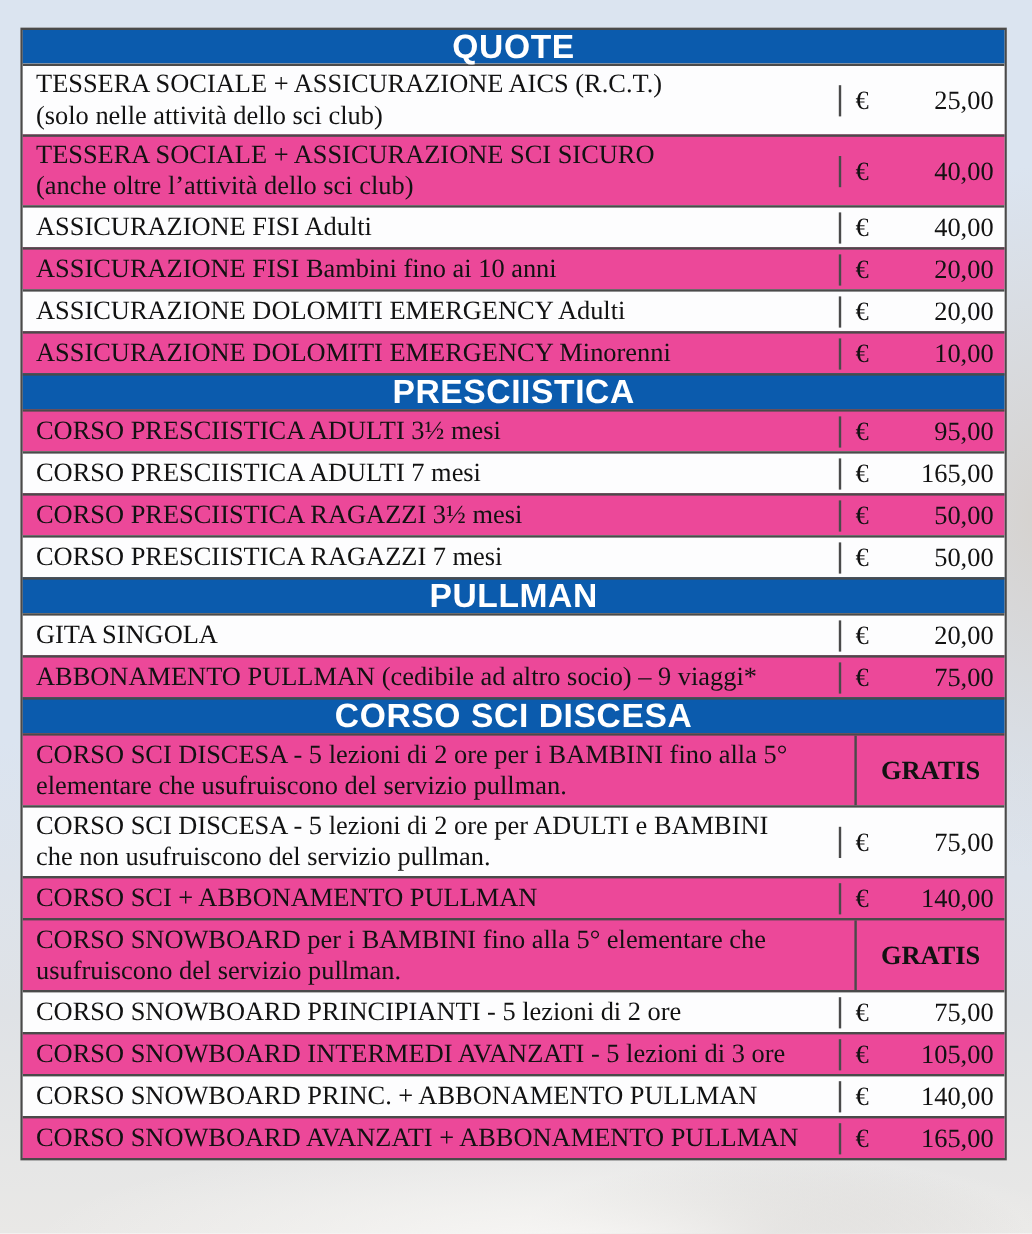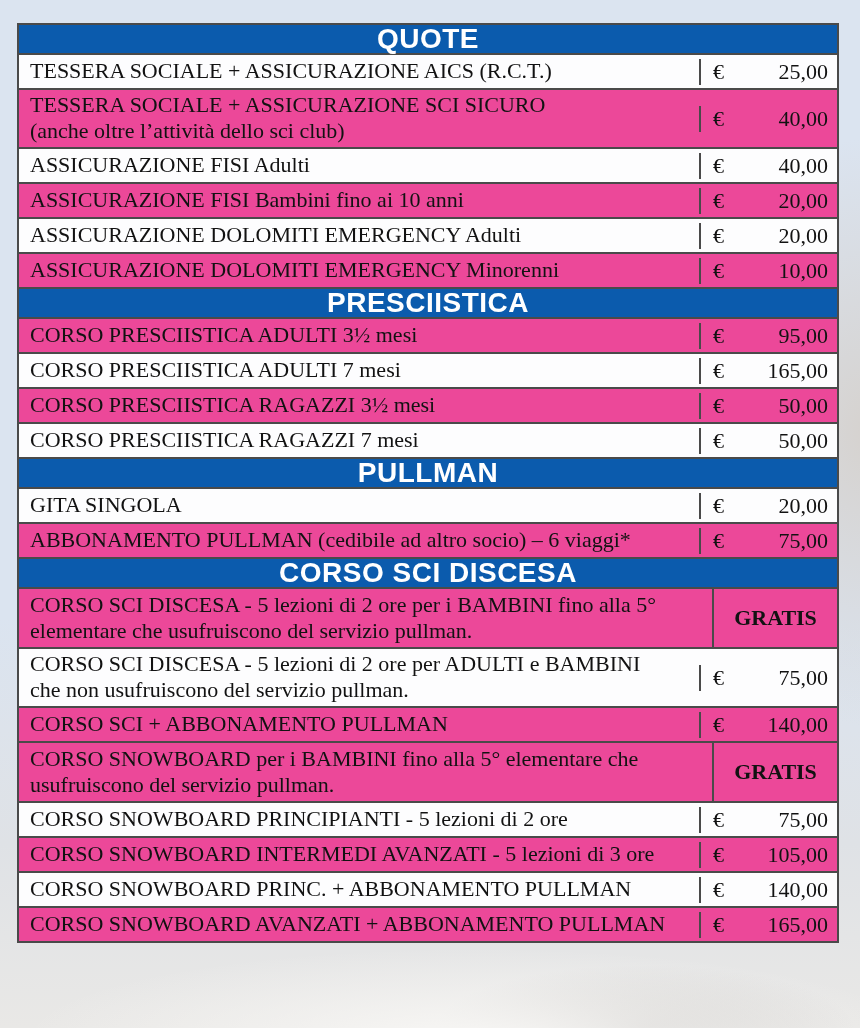--- a/index.html
+++ b/index.html
@@ -80,20 +80,21 @@
 </head>
 <body>
 
 <div id="price-table">
     <div class="section-bar">
       <span>QUOTE</span>
     </div>
     <div class="row">
       <div class="cell label">
         <div><span>TESSERA SOCIALE + ASSICURAZIONE AICS (R.C.T.)</span></div>
+        <div><span>(solo nelle attività dello sci club)</span></div>
       </div>
       <div class="cell price">
         <span class="price-symbol">€</span>
         <span class="price-amount">25,00</span>
       </div>
     </div>
     <div class="row alt">
       <div class="cell label">
         <div><span>TESSERA SOCIALE + ASSICURAZIONE SCI SICURO</span></div>
         <div><span>(anche oltre l’attività dello sci club)</span></div>
@@ -185,21 +186,21 @@
       <div class="cell label">
         <div><span>GITA SINGOLA</span></div>
       </div>
       <div class="cell price">
         <span class="price-symbol">€</span>
         <span class="price-amount">20,00</span>
       </div>
     </div>
     <div class="row alt">
       <div class="cell label">
-        <div><span>ABBONAMENTO PULLMAN (cedibile ad altro socio) – 6 viaggi*</span></div>
+        <div><span>ABBONAMENTO PULLMAN (cedibile ad altro socio) – 9 viaggi*</span></div>
       </div>
       <div class="cell price">
         <span class="price-symbol">€</span>
         <span class="price-amount">75,00</span>
       </div>
     </div>
     <div class="section-bar">
       <span>CORSO SCI DISCESA</span>
     </div>
     <div class="row alt">

